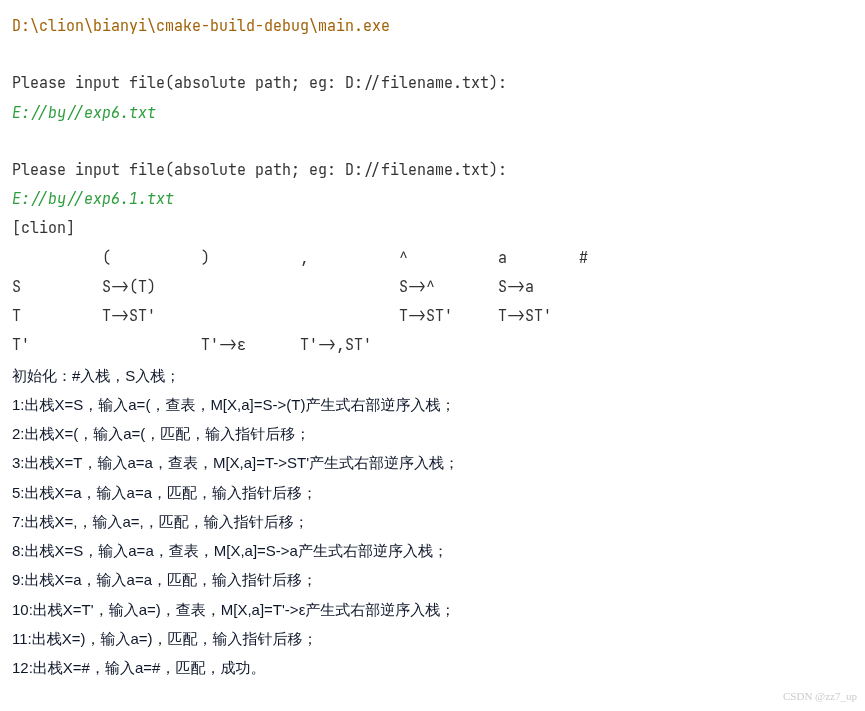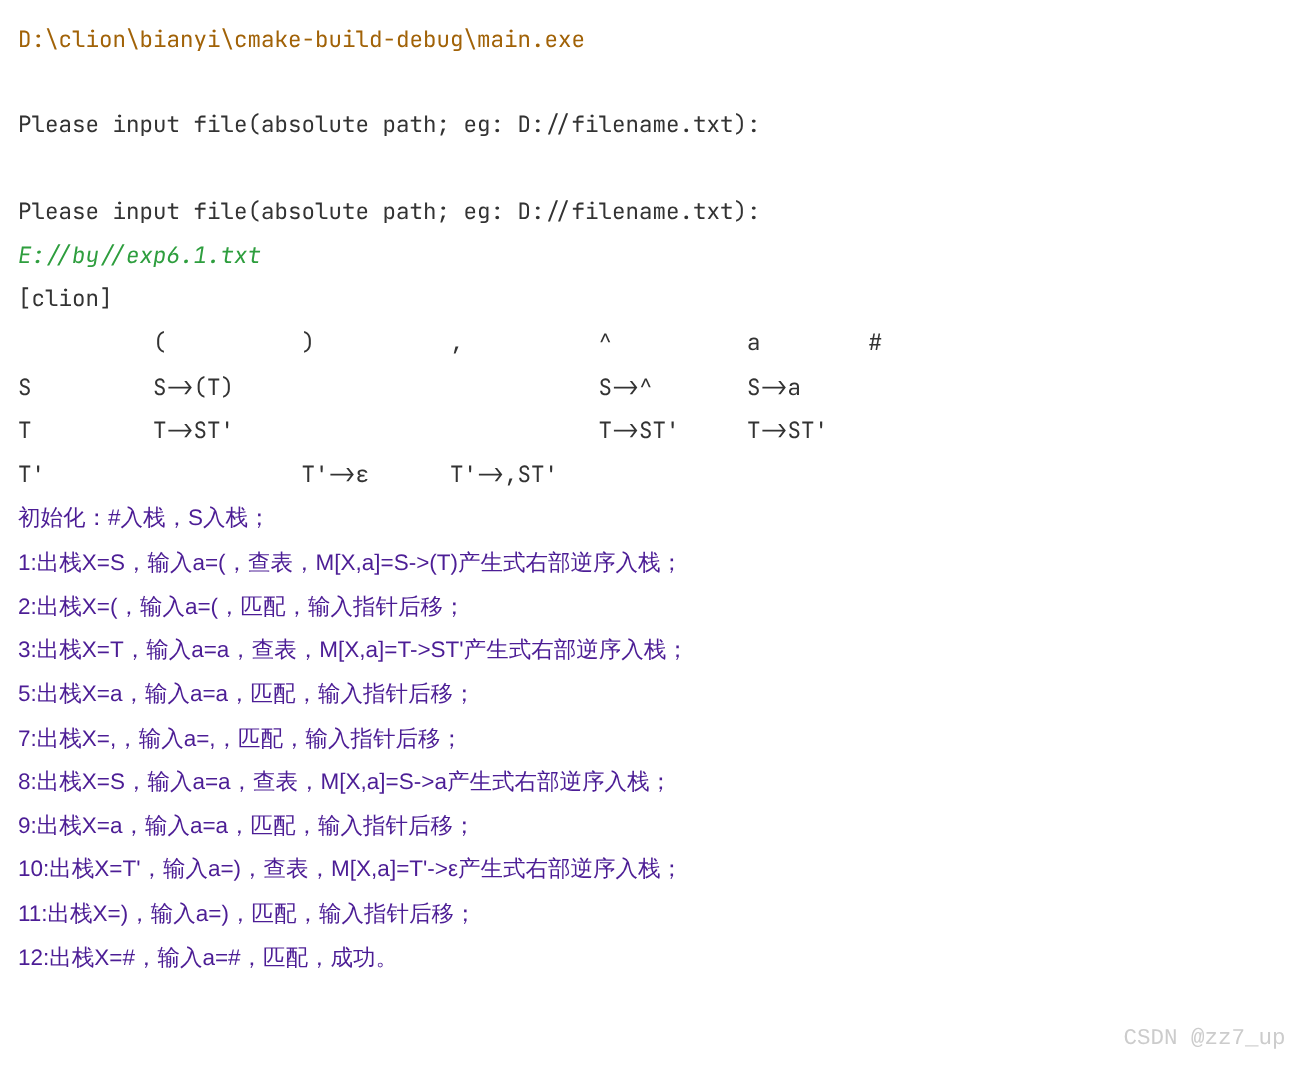--- a/index.html
+++ b/index.html
@@ -25,37 +25,38 @@
       margin-top: 28px;
     }
     .cjk-text {
       font-family: "Microsoft YaHei", "SimSun", sans-serif;
     }
     .ftable {
       white-space: pre;
       font-family: "JetBrains Mono", Consolas, monospace;
     }
     .step {
-      color: #4c1d95;
+      color: #0f172a;
     }
     .watermark {
       position: fixed;
       right: 8px;
       bottom: 4px;
-      font-size: 15px;
+      font-size: 11px;
       color: #cccccc;
-      font-family: Liberation Mono, monospace;
+      font-family: Liberation Serif, serif;
     }
   </style>
 </head>
 <body>
 
 <div>
   <div class="exe-path">D:\clion\bianyi\cmake-build-debug\main.exe</div>
   <div class="prompt">Please input file(absolute path; eg: D://filename.txt):</div>
+  <div class="user-input">E://by//exp6.txt</div>
   <div class="prompt">Please input file(absolute path; eg: D://filename.txt):</div>
   <div class="user-input">E://by//exp6.1.txt</div>
   <div>[clion]</div>
   <div class="ftable">          (          )          ,          ^          a        #</div>
   <div class="ftable">S         S-&gt;(T)                           S-&gt;^       S-&gt;a</div>
   <div class="ftable">T         T-&gt;ST'                           T-&gt;ST'     T-&gt;ST'</div>
   <div class="ftable">T'                   T'-&gt;ε      T'-&gt;,ST'</div>
   <div class="step cjk-text">初始化：#入栈，S入栈；</div>
   <div class="step cjk-text">1:出栈X=S，输入a=(，查表，M[X,a]=S-&gt;(T)产生式右部逆序入栈；</div>
   <div class="step cjk-text">2:出栈X=(，输入a=(，匹配，输入指针后移；</div>

